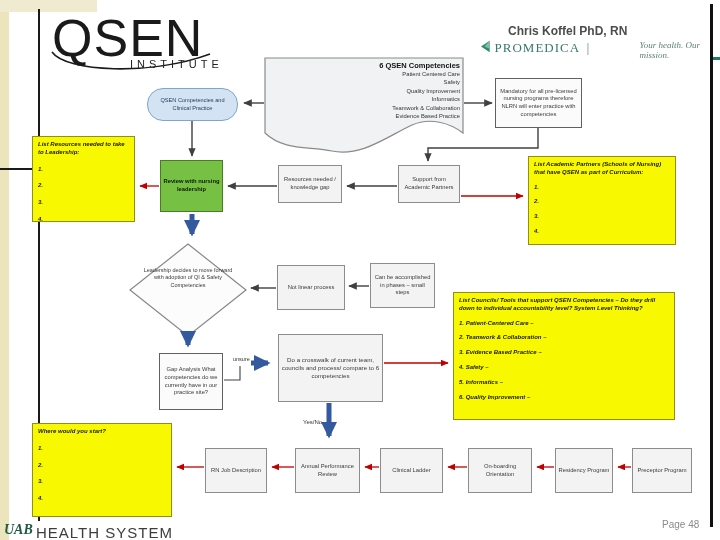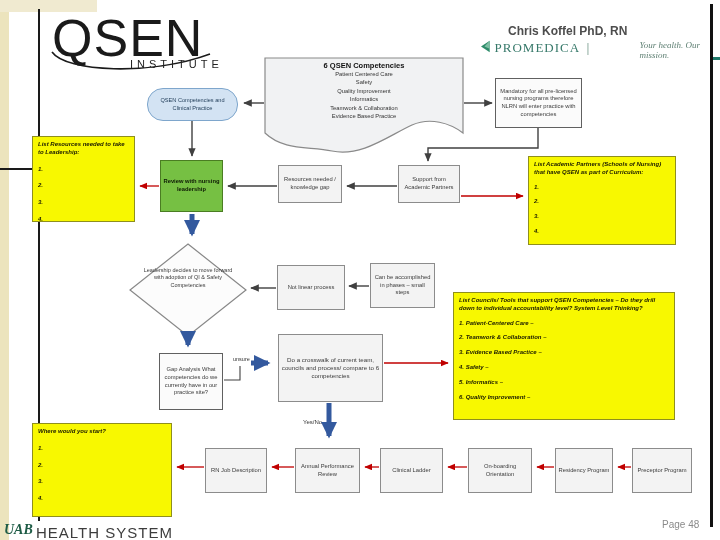--- a/index.html
+++ b/index.html
@@ -22,21 +22,21 @@
   .pm-div{color:#9bb5ab;font-size:13px;font-weight:200;margin:0 2px;}
   .pm-tag{font-family:"Liberation Serif",serif;font-style:italic;font-size:9px;color:#5d7f72;margin-left:44px;}
   
   .box{position:absolute;background:#f3f3f3;border:1px solid #8c8c8c;display:flex;align-items:center;justify-content:center;text-align:center;font-size:5.8px;color:#3b3b3b;padding:2px;box-sizing:border-box;line-height:1.3;}
   .white-box{background:#fbfbfb;border-color:#606060;}
   .green-box{background:#76c043;border:1.5px solid #4a7d22;font-weight:bold;color:#0e1a05;}
   .oval{position:absolute;background:#d3e3f3;border:1px solid #7ea6cc;border-radius:16px;display:flex;align-items:center;justify-content:center;text-align:center;font-size:5.6px;color:#1f3b57;padding:2px 6px;box-sizing:border-box;line-height:1.35;}
   .note{position:absolute;background:#f8f800;border:1px solid #8f8f1d;color:#1a1a00;font-style:italic;font-weight:bold;font-size:6px;padding:4px 5px;box-sizing:border-box;line-height:1.3;}
   .note-item{margin-top:9px;}
   .note-item-sm{margin-top:7px;}
-  .doc-text{position:absolute;text-align:center;}
+  .doc-text{position:absolute;text-align:right;}
   .doc-title{font-size:7.5px;font-weight:bold;color:#111;}
   .doc-line{font-size:5.8px;color:#333;line-height:1.45;}
   .diamond-text{position:absolute;text-align:center;font-size:5.5px;color:#3b3b3b;line-height:1.35;}
   .flow-label{position:absolute;font-size:5.5px;color:#333;}
   
   .uab{left:4px;top:522px;font-family:"Liberation Serif",serif;font-style:italic;font-weight:bold;font-size:14px;color:#1e5c46;}
   .health{left:36px;top:524px;font-size:15px;letter-spacing:1px;color:#3d3d3d;}
   .page-num{left:662px;top:519px;font-size:10px;color:#8a8a8a;}
   svg{display:block;}
   .connectors{position:absolute;left:0;top:0;pointer-events:none;}

